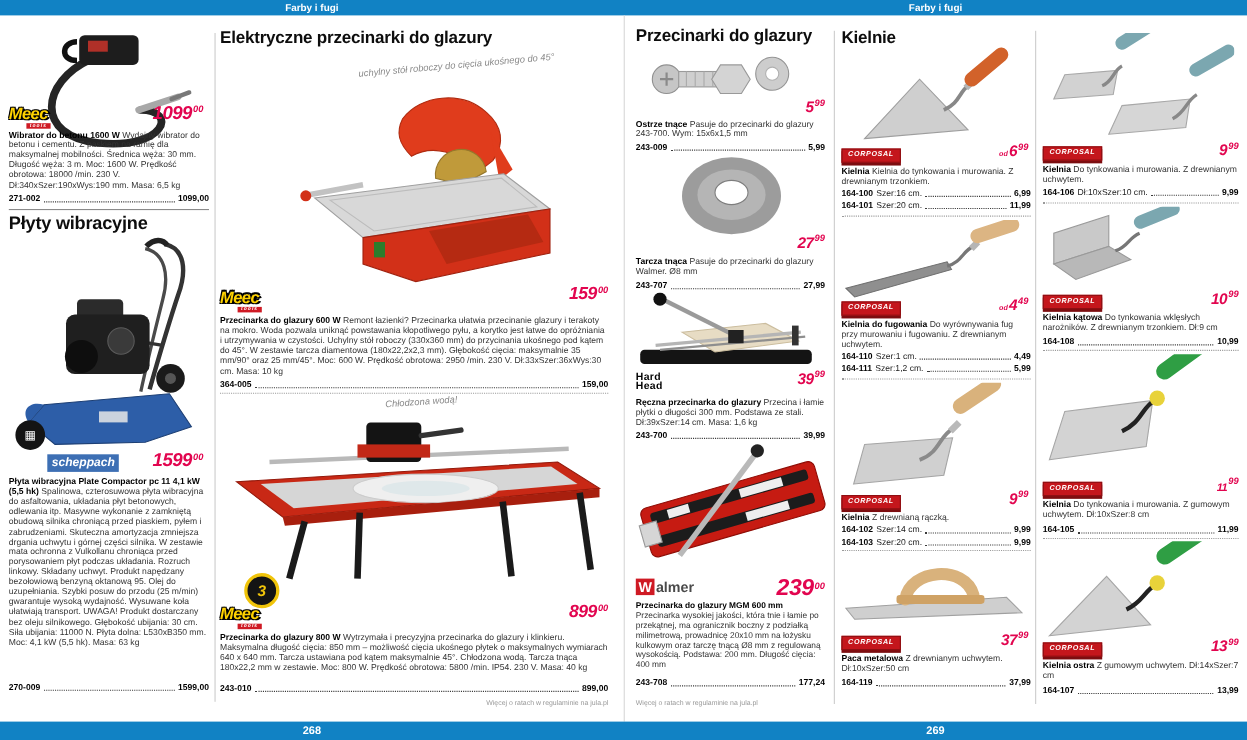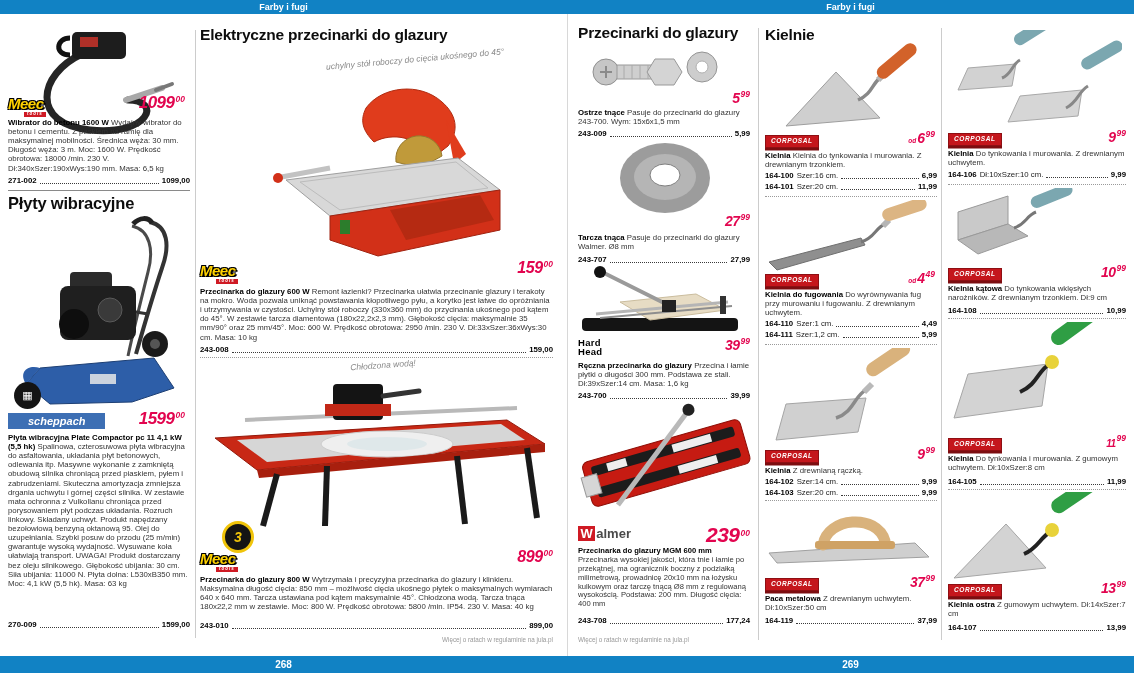--- a/index.html
+++ b/index.html
@@ -22,21 +22,21 @@
   .pm{letter-spacing:-0.5px;}
   .ps{font-size:8.5px;position:relative;top:-6px;margin-left:1px;}
   .pod{font-size:6.5px;margin-right:1px;}
   .hand{position:absolute;color:#8a8a8a;font-style:italic;font-size:8.5px;text-align:center;}
   .fine{position:absolute;font-size:6.3px;color:#999;}
   .img{position:absolute;}
   .meec{position:absolute;line-height:1;}
   .meec-main{font-size:15px;font-weight:900;font-style:italic;color:#ffd200;
     text-shadow:-1px -1px 0 #000,1px -1px 0 #000,-1px 1px 0 #000,1px 1px 0 #000,2px 1px 0 #000;letter-spacing:-0.5px;}
   .meec-sub{display:block;background:#cf1a24;color:#fff;font-size:4.5px;font-weight:bold;font-style:italic;width:max-content;padding:0 3px;margin:0 0 0 16px;letter-spacing:1px;}
-  .schep{position:absolute;background:#3d6fb4;color:#fff;font-weight:bold;font-style:italic;font-size:11px;padding:2px 20px;line-height:1.1;}
+  .schep{position:absolute;background:#3d6fb4;color:#fff;font-weight:bold;font-style:italic;font-size:11px;padding:2px 4px;line-height:1.1;margin-left:35px;}
   .hardhead{position:absolute;}
   .hardhead span{display:block;font-weight:900;font-size:9.5px;line-height:0.92;color:#000;letter-spacing:0.3px;}
   .walmer{position:absolute;font-weight:900;font-size:13px;color:#4a4a4a;line-height:1;}
   .wbox{background:#cf1a24;color:#fff;padding:0 2.5px;margin-right:1px;}
   .corposal{position:absolute;background:#c4161c;color:#fff;font-weight:bold;font-style:italic;font-size:6.5px;letter-spacing:0.6px;padding:2px 5px;line-height:1;border:1px solid #8e0f13;box-shadow:0 2.5px 0 #7c0d10;}
   .badge-season{position:absolute;width:27px;height:27px;border-radius:50%;background:#141414;color:#fff;display:flex;align-items:center;justify-content:center;font-size:11px;}
   .badge-3y{position:absolute;width:26px;height:26px;border-radius:50%;background:#141414;border:3px solid #f0c40a;color:#f0c40a;display:flex;align-items:center;justify-content:center;font-weight:900;font-style:italic;font-size:14px;}
 </style>
 </head>
 <body>
@@ -135,21 +135,21 @@
     <span class="meec-main">Meec</span>
     <span class="meec-sub">tools</span>
   </div>
   <div class="price" style="left:440px;top:260px;width:113px">
     <span class="pm" style="font-size:16px">159</span><span class="ps">00</span>
   </div>
   <p class="desc" style="left:200px;top:287px;width:353px">
     <b>Przecinarka do glazury 600 W</b> <span>Remont łazienki? Przecinarka ułatwia przecinanie glazury i terakoty na mokro. Woda pozwala uniknąć powstawania kłopotliwego pyłu, a korytko jest łatwe do opróżniania i utrzymywania w czystości. Uchylny stół roboczy (330x360 mm) do przycinania ukośnego pod kątem do 45°. W zestawie tarcza diamentowa (180x22,2x2,3 mm). Głębokość cięcia: maksymalnie 35 mm/90° oraz 25 mm/45°. Moc: 600 W. Prędkość obrotowa: 2950 /min. 230 V. Dł:33xSzer:36xWys:30 cm. Masa: 10 kg</span>
   </p>
   <div class="art" style="left:200px;top:345px;width:353px">
-    <span class="code">243-008</span>
+    <span class="code">364-005</span>
     <span class="dots"></span>
     <span class="ap">159,00</span>
   </div>
   <div class="dotsep" style="left:200px;top:357px;width:353px"></div>
   <div class="hand" style="left:318px;top:360px;width:130px;transform:rotate(-4deg)">Chłodzona wodą!</div>
 
   <div class="img" style="left:205px;top:376px">
     <svg width="348" height="152" viewBox="0 0 348 152">
       <line x1="40" y1="44" x2="312" y2="32" stroke="#b9b9b9" stroke-width="4"></line>
       <rect x="128" y="8" width="50" height="36" rx="4" fill="#141414"></rect>

